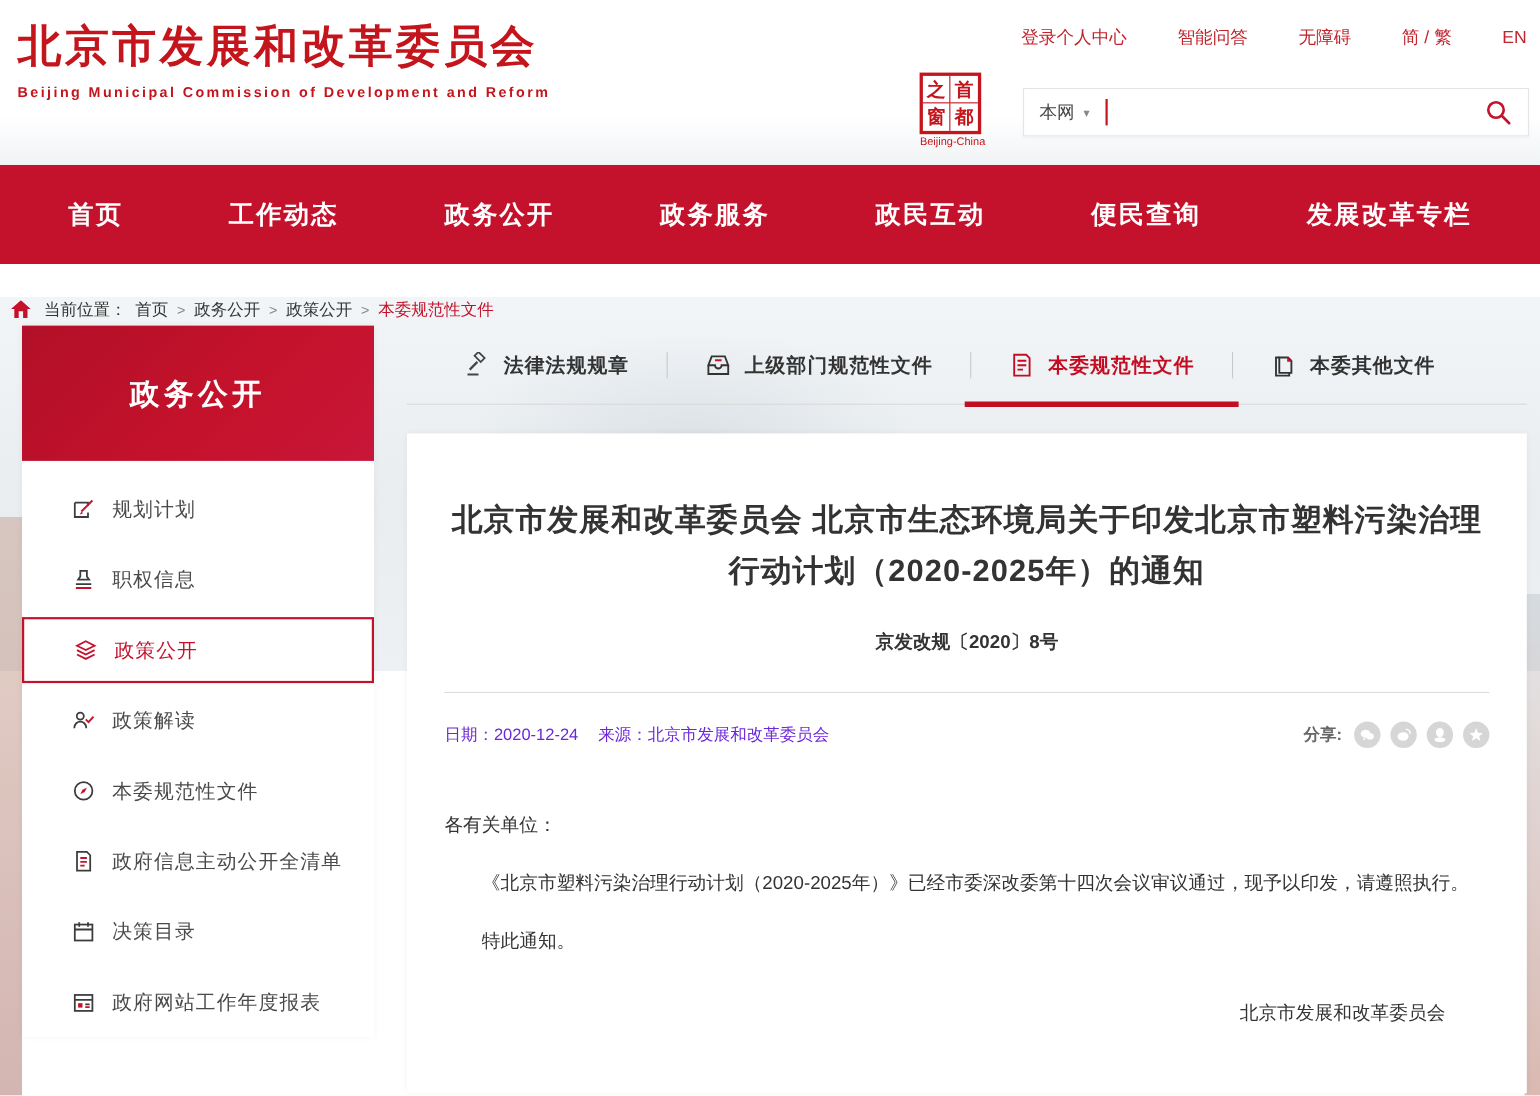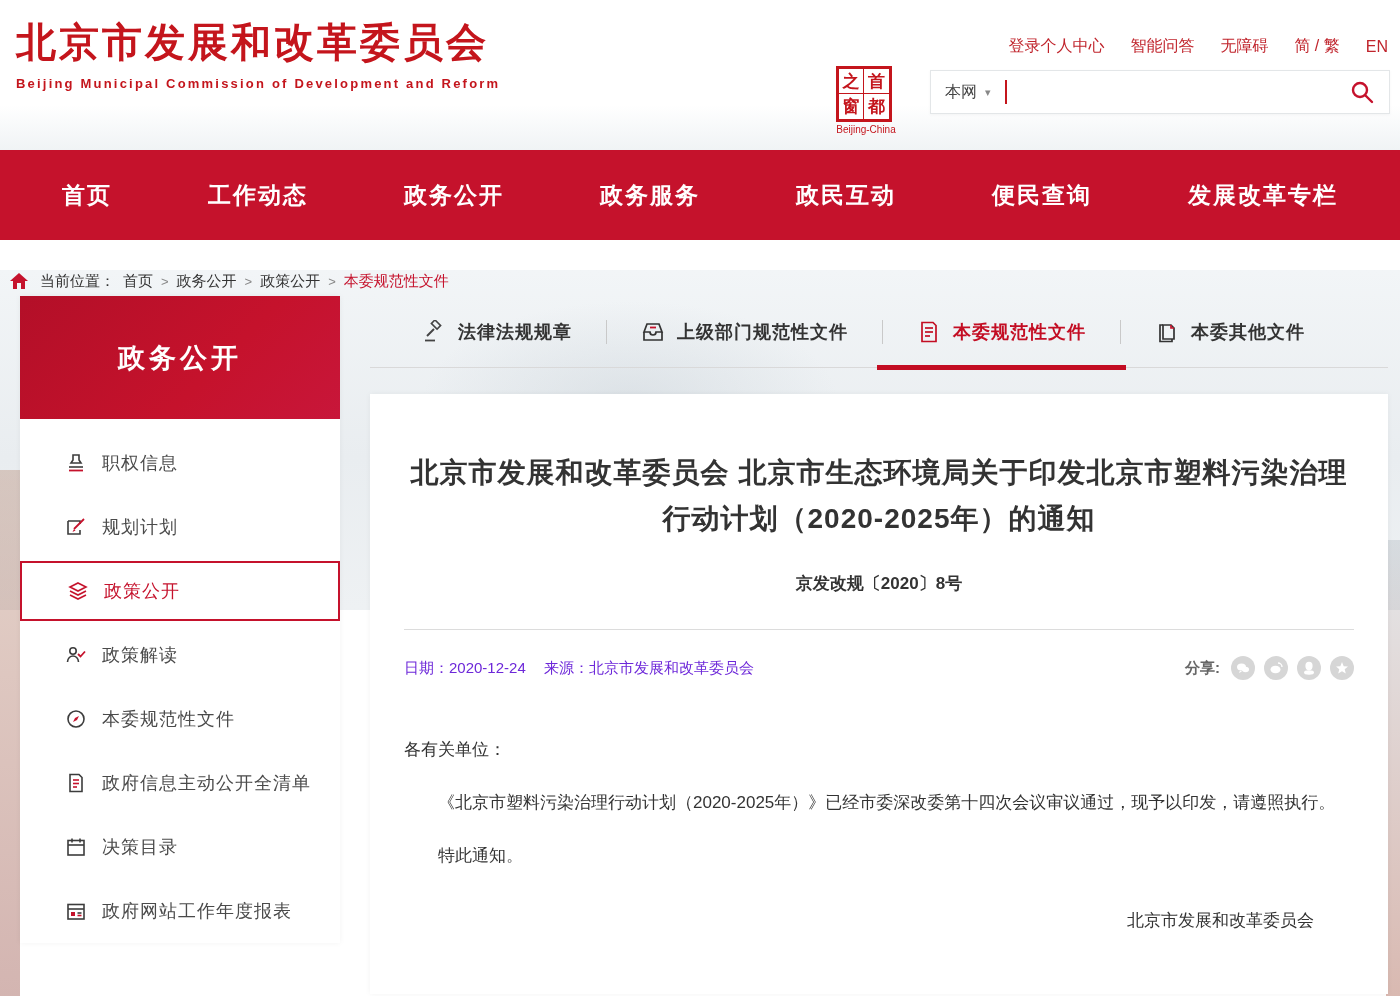--- a/index.html
+++ b/index.html
@@ -18,34 +18,34 @@
     background:linear-gradient(180deg, rgba(168,108,78,.30), rgba(140,60,50,.38)); z-index:0; }
   .bg-right-strip { position:absolute; right:0; top:540px; width:14px; height:456px;
     background:linear-gradient(180deg, rgba(150,160,170,.25), rgba(160,80,60,.40)); z-index:0; }
 
   
   .topbar { position:relative; height:150px; background:linear-gradient(180deg,#ffffff 70%,#f0f3f5 100%); z-index:2; }
   .logo-block { position:absolute; left:16px; top:18px; }
   .logo-cn { font-size:40px; font-weight:bold; color:#c4151c; letter-spacing:3px; line-height:1.2; }
   .logo-en { margin-top:10px; font-size:13px; font-weight:bold; color:#c4151c; letter-spacing:2.2px; }
 
-  .top-links { position:absolute; right:12px; top:36px; display:flex; align-items:center; gap:26px; }
+  .top-links { position:absolute; right:12px; top:24px; display:flex; align-items:center; gap:46px; }
   .top-link { font-size:16px; color:#c0242c; cursor:pointer; white-space:nowrap; }
 
   .seal { position:absolute; left:836px; top:66px; width:60px; text-align:center; }
   .seal-box { width:56px; height:56px; border:3px solid #c4151c; background:#fff;
     display:grid; grid-template-columns:1fr 1fr; grid-template-rows:1fr 1fr; }
   .seal-box span { display:flex; align-items:center; justify-content:center;
     font-size:17px; font-weight:bold; color:#c4151c; }
   .seal-box span:nth-child(1){ border-right:1px solid #c4151c; border-bottom:1px solid #c4151c; }
   .seal-box span:nth-child(2){ border-bottom:1px solid #c4151c; }
   .seal-box span:nth-child(3){ border-right:1px solid #c4151c; }
   .seal-caption { font-size:10px; color:#c4151c; margin-top:2px; white-space:nowrap; }
 
-  .search-bar { position:absolute; left:930px; top:70px; width:460px; height:44px; background:#fff;
+  .search-bar { position:absolute; left:930px; top:80px; width:460px; height:44px; background:#fff;
     border:1px solid #e3e6e8; box-shadow:0 1px 3px rgba(0,0,0,.04); display:flex; align-items:center; padding:0 14px; }
   .search-scope { display:flex; align-items:center; gap:8px; cursor:pointer; }
   .search-scope-label { font-size:16px; color:#444; }
   .search-caret { font-size:11px; color:#888; }
   .search-cursor { width:2px; height:24px; background:#c4151c; margin-left:14px; }
   .search-input { flex:1; border:none; outline:none; font-size:15px; height:100%; background:transparent; }
   .search-btn { width:26px; height:26px; cursor:pointer; flex:none; }
 
   
   .mainnav { position:relative; height:90px; background:#c5122c; z-index:2;
@@ -182,37 +182,37 @@
 
   <div class="sidebar">
     <div class="side-head">
       <span class="side-head-title">政务公开</span>
     </div>
     <div class="side-list">
 
       <div class="side-item">
         <span class="side-icon">
           <svg width="22" height="22" viewBox="0 0 22 22">
+            <path d="M3 5 h12 v3 M15 14 v4 H3 V5" fill="none" stroke="#3c3c3c" stroke-width="1.6"></path>
+            <line x1="9" y1="13" x2="19" y2="3" stroke="#c5122c" stroke-width="1.8"></line>
+            <path d="M9 13 l-1.5 3 3-1.5 Z" fill="#c5122c"></path>
+          </svg>
+        </span>
+        <span class="lbl">规划计划</span>
+      </div>
+
+      <div class="side-item">
+        <span class="side-icon">
+          <svg width="22" height="22" viewBox="0 0 22 22">
             <path d="M8 3 h6 v5 l2 3 H6 l2-3 Z" fill="none" stroke="#3c3c3c" stroke-width="1.6"></path>
             <line x1="4" y1="15" x2="18" y2="15" stroke="#3c3c3c" stroke-width="1.6"></line>
             <line x1="4" y1="18.5" x2="18" y2="18.5" stroke="#c5122c" stroke-width="1.8"></line>
           </svg>
         </span>
         <span class="lbl">职权信息</span>
-      </div>
-
-      <div class="side-item">
-        <span class="side-icon">
-          <svg width="22" height="22" viewBox="0 0 22 22">
-            <path d="M3 5 h12 v3 M15 14 v4 H3 V5" fill="none" stroke="#3c3c3c" stroke-width="1.6"></path>
-            <line x1="9" y1="13" x2="19" y2="3" stroke="#c5122c" stroke-width="1.8"></line>
-            <path d="M9 13 l-1.5 3 3-1.5 Z" fill="#c5122c"></path>
-          </svg>
-        </span>
-        <span class="lbl">规划计划</span>
       </div>
 
       <div class="side-item active">
         <span class="side-icon">
           <svg width="22" height="22" viewBox="0 0 22 22">
             <path d="M11 3 L19 7 L11 11 L3 7 Z" fill="none" stroke="#c5122c" stroke-width="1.6"></path>
             <path d="M3 11 L11 15 L19 11" fill="none" stroke="#c5122c" stroke-width="1.6"></path>
             <path d="M3 15 L11 19 L19 15" fill="none" stroke="#c5122c" stroke-width="1.6"></path>
           </svg>
         </span>

